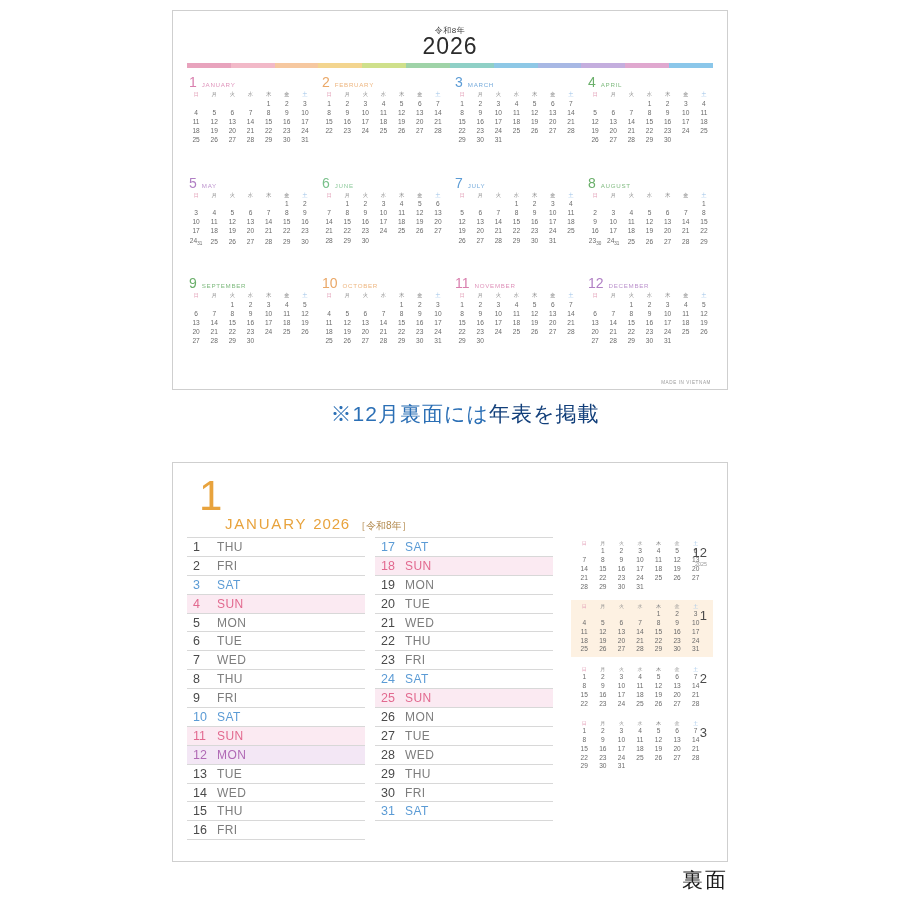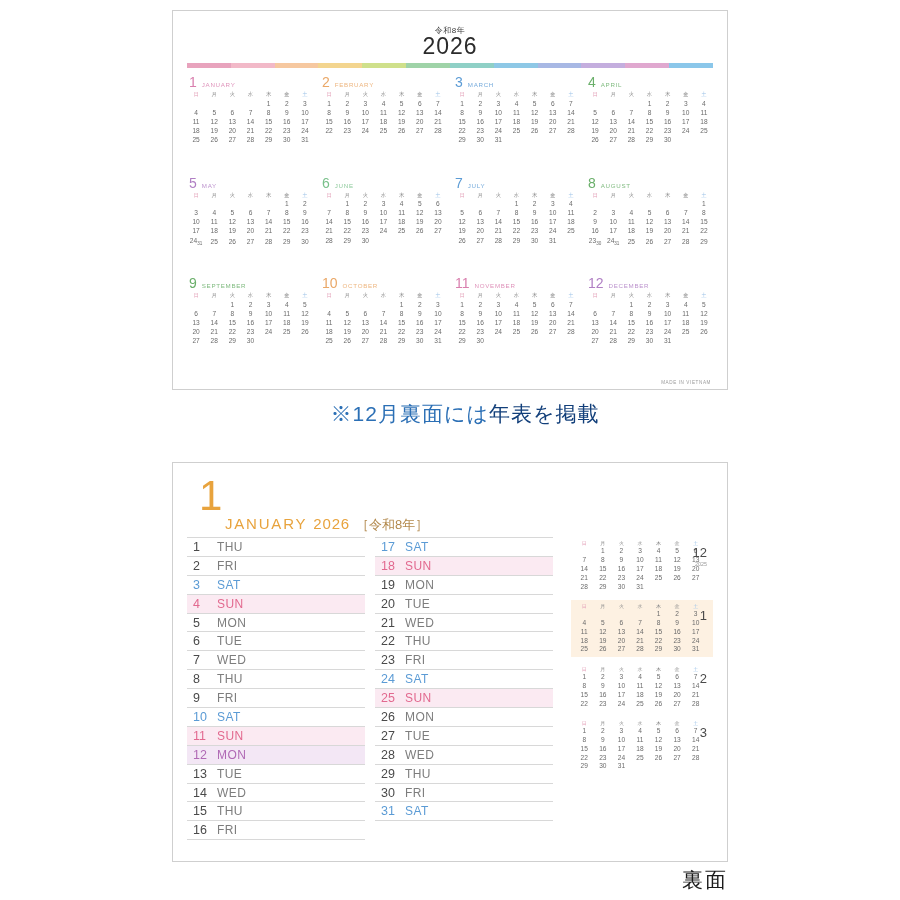--- a/index.html
+++ b/index.html
@@ -155,21 +155,21 @@
     font-size: 15px;
     color: #e8a33d;
     letter-spacing: 1.8px;
   }
   #jan-year {
     font-size: 15px;
     color: #e8a33d;
     letter-spacing: .8px;
   }
   #jan-era {
-    font-size: 13px;
+    font-size: 10px;
     color: #b38a4e;
   }
 
   #jan-body {
     position: absolute;
     left: 14px; right: 14px; top: 74px; bottom: 10px;
     display: flex;
     gap: 10px;
   }
   .day-col {

